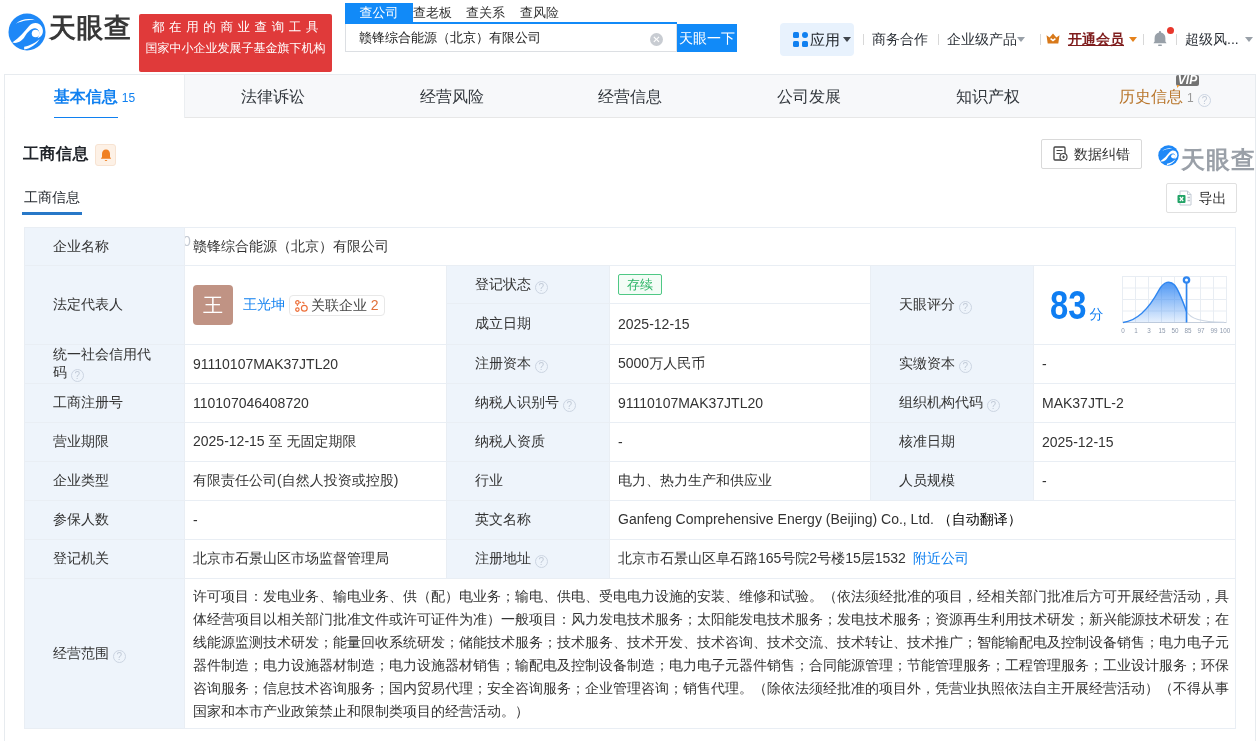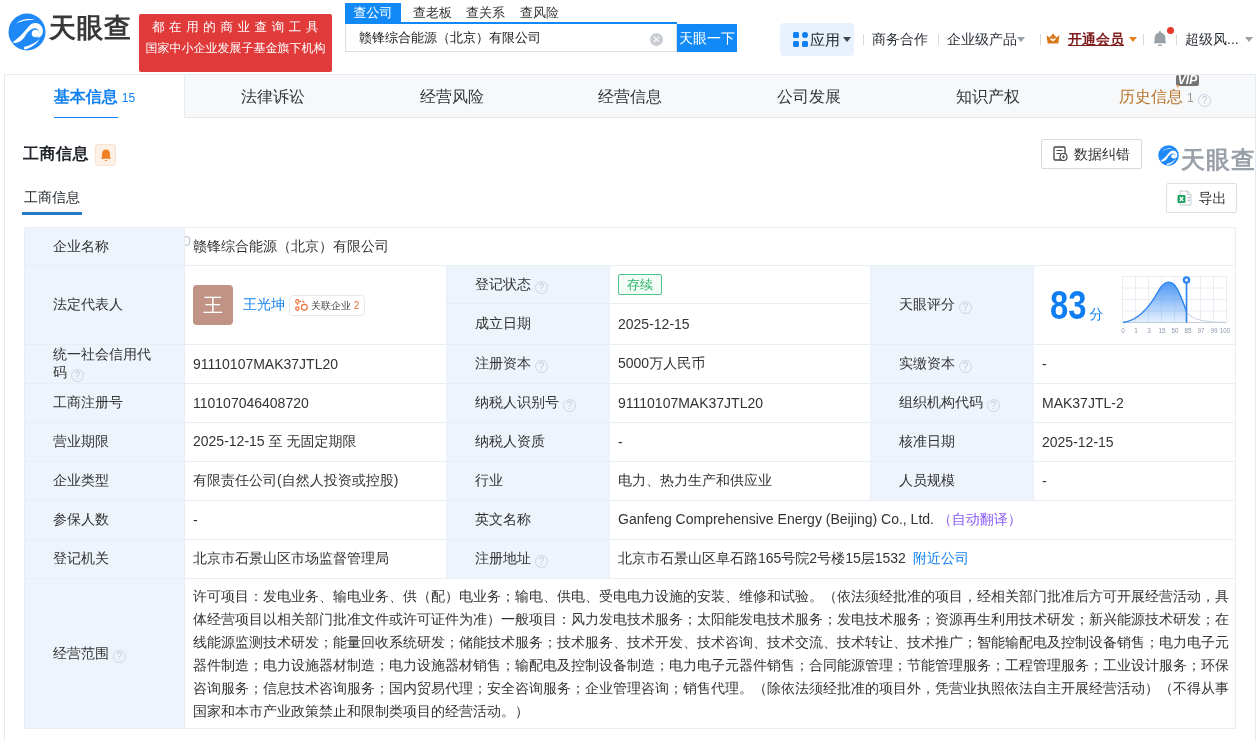--- a/index.html
+++ b/index.html
@@ -11,21 +11,21 @@
 
 #logoicon { left:8px; top:13px; }
 #tyc-name { left:49px; top:10px; font-size:27px; font-weight:bold; color:#383838; letter-spacing:0.5px; }
 #tyc-url { left:50px; top:43.5px; font-size:10px; font-weight:bold; color:#3d3d3d; letter-spacing:0.2px;margin-top:40px; }
 #redbox { left:139px; top:14px; width:193px; height:58px; background:#e03a3a; border-radius:2px; color:#fff; text-align:center; }
 #redbox .l1 { font-size:12.5px; letter-spacing:4.6px; margin-top:5px; margin-left:4px; }
 #redbox .l2 { font-size:12px; letter-spacing:0px; margin-top:4px; }
 
 
 .stab { top:3px; height:19px; line-height:19px; font-size:13px; color:#333; }
-#stab1 { left:345px; width:56px; background:#118af8; color:#fff; text-align:center; }
+#stab1 { left:345px; width:68px; background:#118af8; color:#fff; text-align:center; }
 #stab2 { left:413px; } #stab3 { left:466px; } #stab4 { left:520px; }
 #sline { left:345px; top:21.5px; width:332px; height:2.5px; background:#118af8; }
 #sinput { left:345px; top:24px; width:332px; height:28px; border:1px solid #dcdfe3; border-top:none; background:#fff; font-size:13px; color:#222; line-height:27px; padding-left:13px; }
 #sclear { left:650px; top:33px; width:13px; height:13px; border-radius:50%; background:#c8ccd2; color:#fff; font-size:10px; line-height:13px; text-align:center; }
 #sbtn { left:677px; top:24px; width:60px; height:28px; background:#118af8; color:#fff; font-size:14px; text-align:center; line-height:28px; }
 
 
 #appill { left:780px; top:23px; width:74px; height:33px; background:#e8f2fd; border-radius:4px; }
 #appill .txt { position:absolute; left:30px; top:8px; font-size:15px; color:#23282e; }
 .hmenu { top:31px; font-size:14px; color:#2a2f36; }
@@ -56,25 +56,25 @@
 #subtab1 { left:24px; top:189px; font-size:14px; color:#23282e; }
 #subtab1:after { content:""; position:absolute; left:-2px; top:23px; width:60px; height:3px; background:#2878c8; }
 #subtab2 { left:99px; top:189px; font-size:14px; color:#c3c9d2;margin-top:44px; }
 #btn-export { left:1166px; top:183px; width:71px; height:30px; border:1px solid #e0e0e0; border-radius:2px; background:#fff; font-size:14px; color:#333; text-align:center; line-height:28px; }
 
 
 table { position:absolute; left:24px; top:227px; width:1212px; border-collapse:collapse; table-layout:fixed; font-size:14px; color:#333; }
 td { border:1px solid #e9eef4; padding:0 8px; vertical-align:middle; }
 td.lb { background:#eef4fb; padding:0 28px; }
 tr.r { height:39px; }
-.gray { color:#8b5cf6;text-align:center; }
+.gray { color:#000000;text-align:center; }
 .blue { color:#1080f0; }
 .tag-green { display:inline-block; height:21px; line-height:19px; padding:0 8px; border:1px solid #4fc885; border-radius:2px; color:#2db567; background:#f3fcf6; font-size:13px; }
 #avatar { display:inline-block; width:40px; height:40px; background:#c09384; border-radius:4px; color:#fff; font-size:20px; line-height:40px; text-align:center; vertical-align:middle; }
-.tag-rel { display:inline-block; height:21px; line-height:19px; border:1px solid #e8e8e8; border-radius:4px; padding:0 5px; font-size:10px; color:#454545; vertical-align:middle; }
+.tag-rel { display:inline-block; height:21px; line-height:19px; border:1px solid #e8e8e8; border-radius:4px; padding:0 5px; font-size:14px; color:#454545; vertical-align:middle; }
 .tag-rel b { color:#e0703a; font-weight:normal; }
 #score83 { display:inline-block; font-size:41px; font-weight:bold; color:#0f7ef2; margin-left:8px; transform:scaleX(0.8); transform-origin:0 50%; }
 #fen { font-size:14px; color:#0f7ef2; margin-left:-6px; }
 #bizscope { line-height:23px; padding-right:4px; }
 </style>
 </head>
 <body>
 
 <div class="abs" id="logoicon">
 <svg width="38" height="38" viewBox="0 0 40 40">

